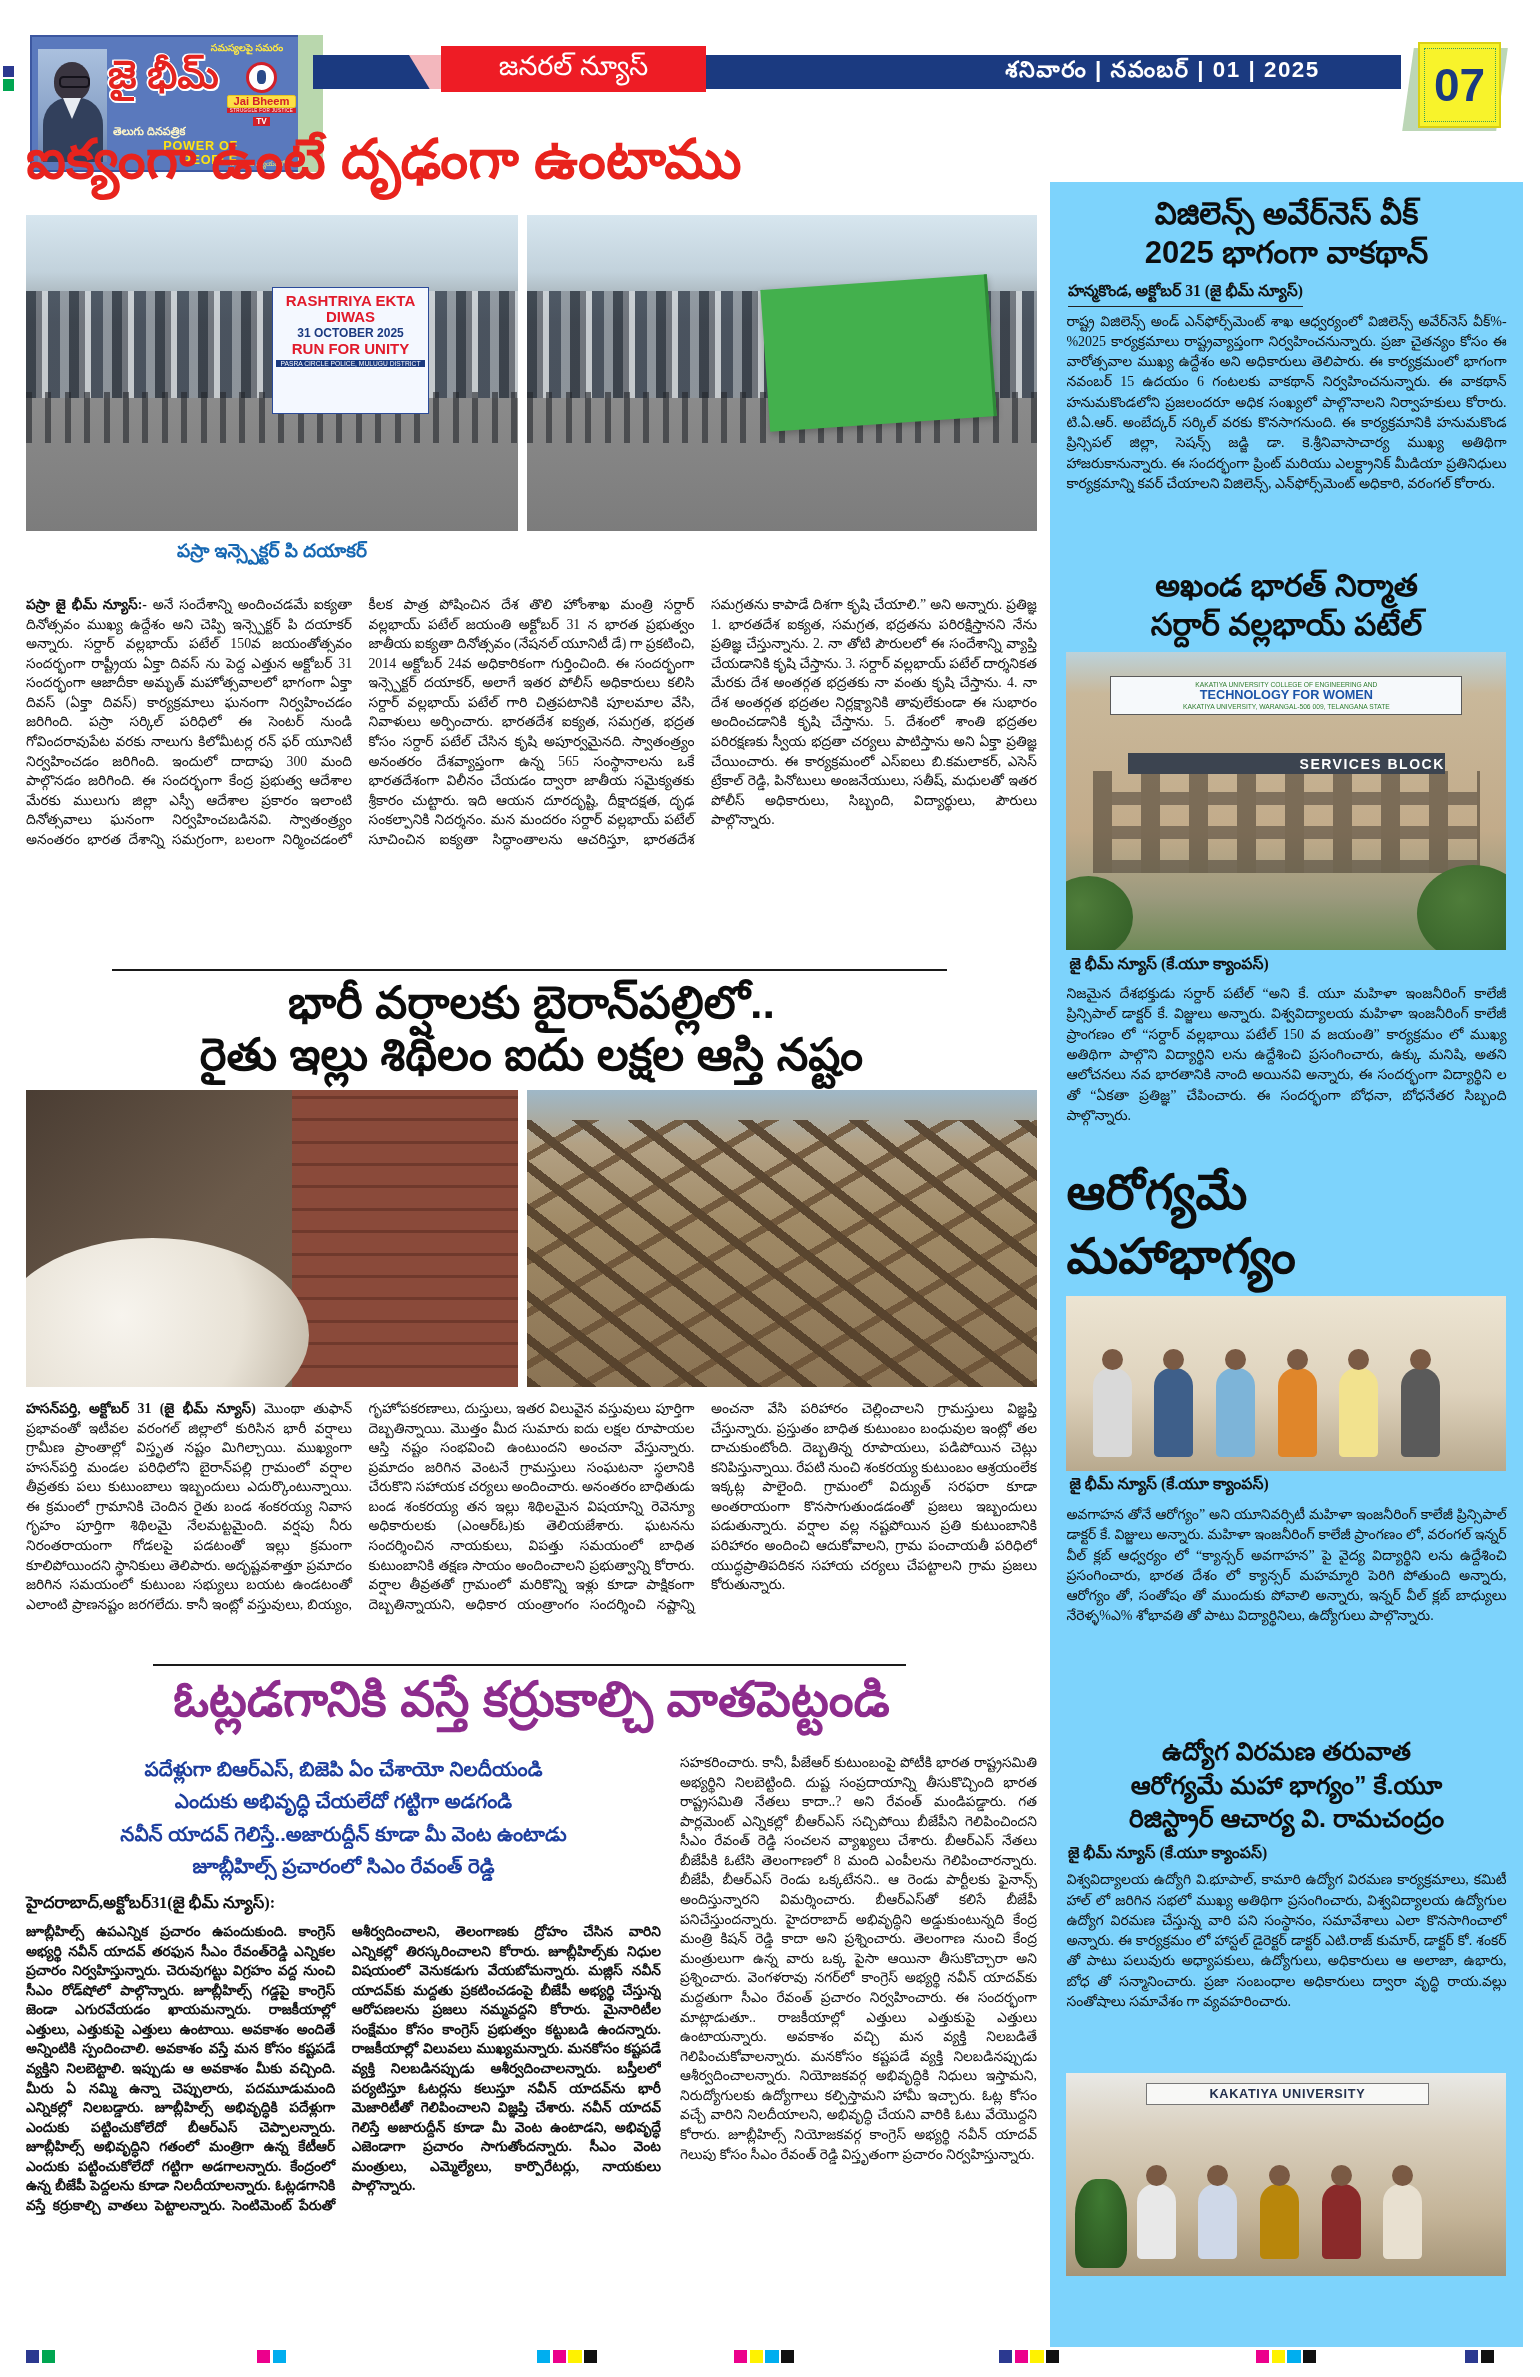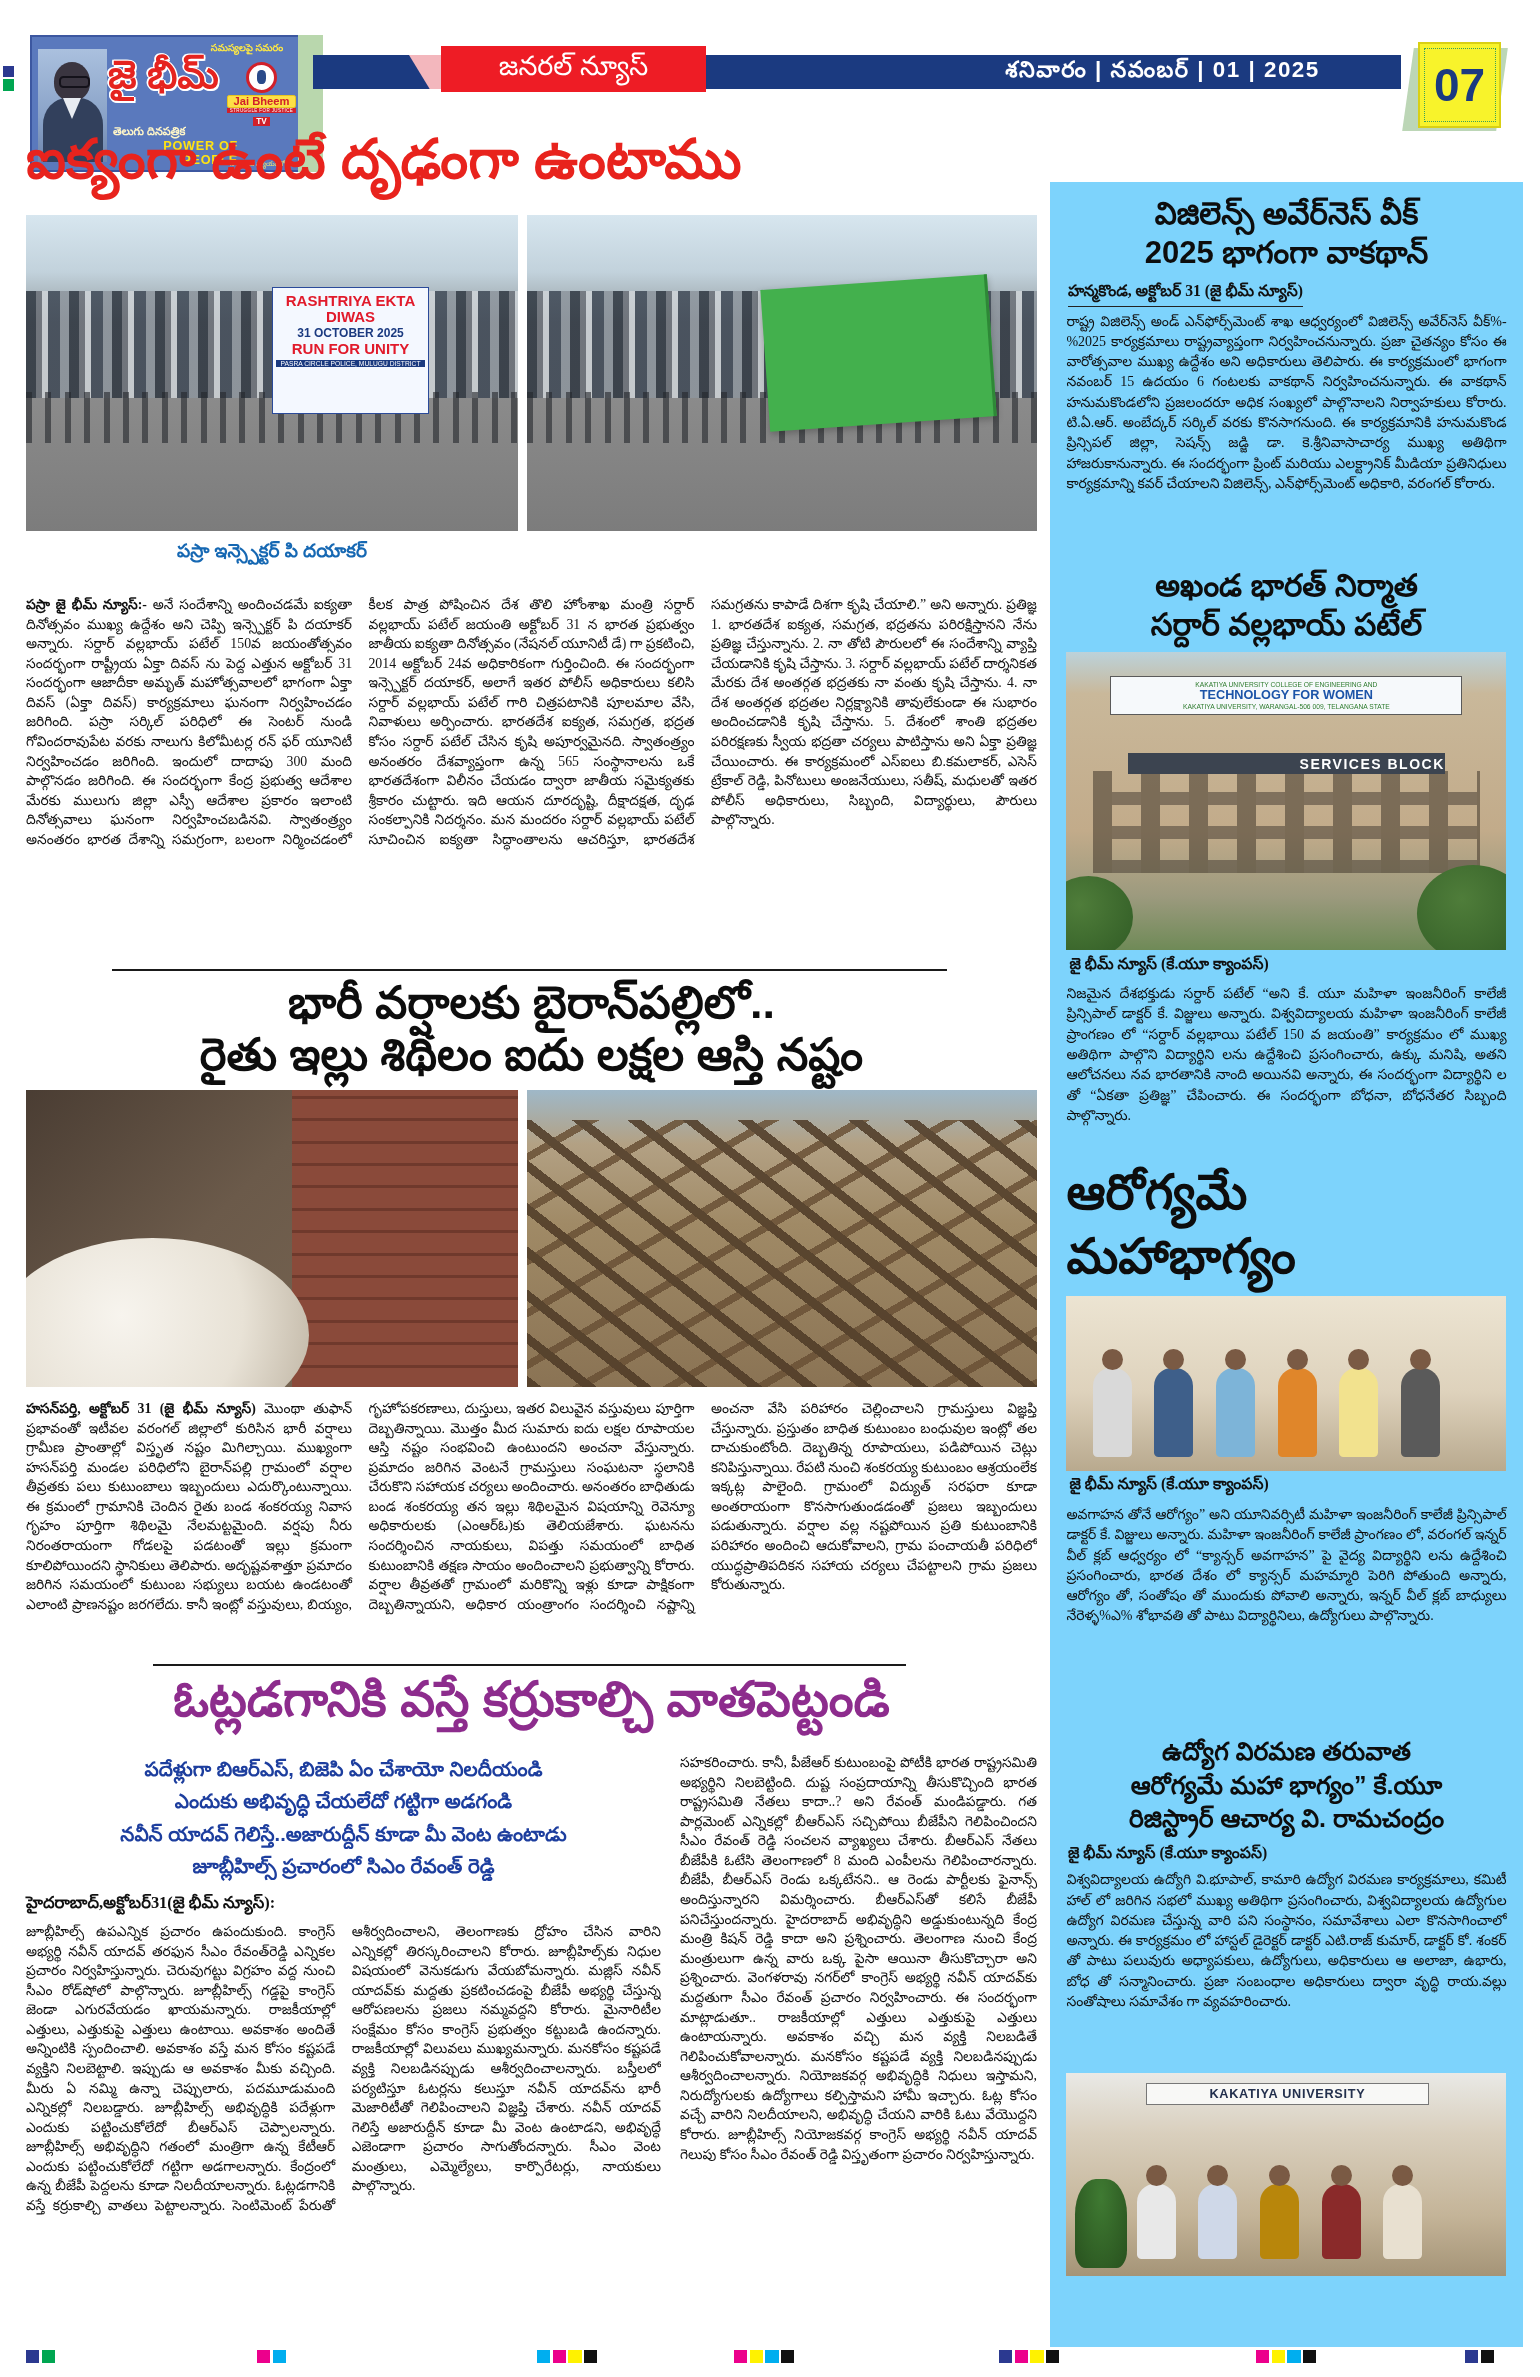--- a/index.html
+++ b/index.html
@@ -57,21 +57,21 @@
     background:repeating-linear-gradient(90deg,#23262b 0 6px,transparent 6px 19.4px);opacity:.6;}
   .banner{position:absolute;background:#f4f8ff;border:1.5px solid #2a4a9a;text-align:center;padding:4.5px 3px;box-sizing:border-box;}
   .banner .b1{color:#e11a2b;font-weight:bold;font-size:15px;line-height:1.1;}
   .banner .b2{color:#1b3a80;font-weight:bold;font-size:12px;}
   .banner .b3{color:#e11a2b;font-weight:bold;font-size:15px;}
   .banner .b4{color:#ffffff;background:#1b3a80;font-size:6.7px;margin-top:3px;}
   .flag{position:absolute;right:45px;top:67px;width:224px;height:142px;background:#43b04d;border-right:3px solid #2e8837;transform:rotate(-4deg);box-shadow:0 3px 7.5px rgba(0,0,0,.25);}
   .caption-blue{left:26px;top:540px;width:492px;text-align:center;color:#1668b3;font-weight:bold;font-size:18.6px;}
   .body-cols{font-family:"Liberation Serif", serif;font-size:13.8px;line-height:1.42;text-align:justify;color:#101010;overflow:hidden;}
   .cols3{column-count:3;column-gap:16.4px;}
-  .cols2{column-count:2;column-gap:16.4px;}
+  .cols2{column-count:2;column-gap:16.4px;font-weight:bold;}
   .dl{font-weight:bold;}
   .lead-body{left:26px;top:595px;width:1011px;height:368px;}
   .divider{height:1.5px;background:#1a1a1a;}
   .div1{left:112px;top:969px;width:835px;}
   .storm-headline{left:26px;top:977px;width:1011px;text-align:center;font-size:45px;font-weight:bold;color:#0d0d0d;line-height:1.15;}
   .photos-row2{left:26px;top:1090px;width:1011px;display:flex;gap:9px;}
   .ph-cotton{background:linear-gradient(135deg,#4a3d33 0%,#6b5a4a 40%,#7d6a55 100%);}
   .cotton{position:absolute;left:-30px;bottom:-45px;width:313px;height:194px;border-radius:50%;
     background:radial-gradient(circle at 40% 40%,#f7f4ee 0%,#e8e2d6 55%,#b9ae9c 100%);}
   .brickwall{position:absolute;right:0;top:0;width:46%;height:100%;

